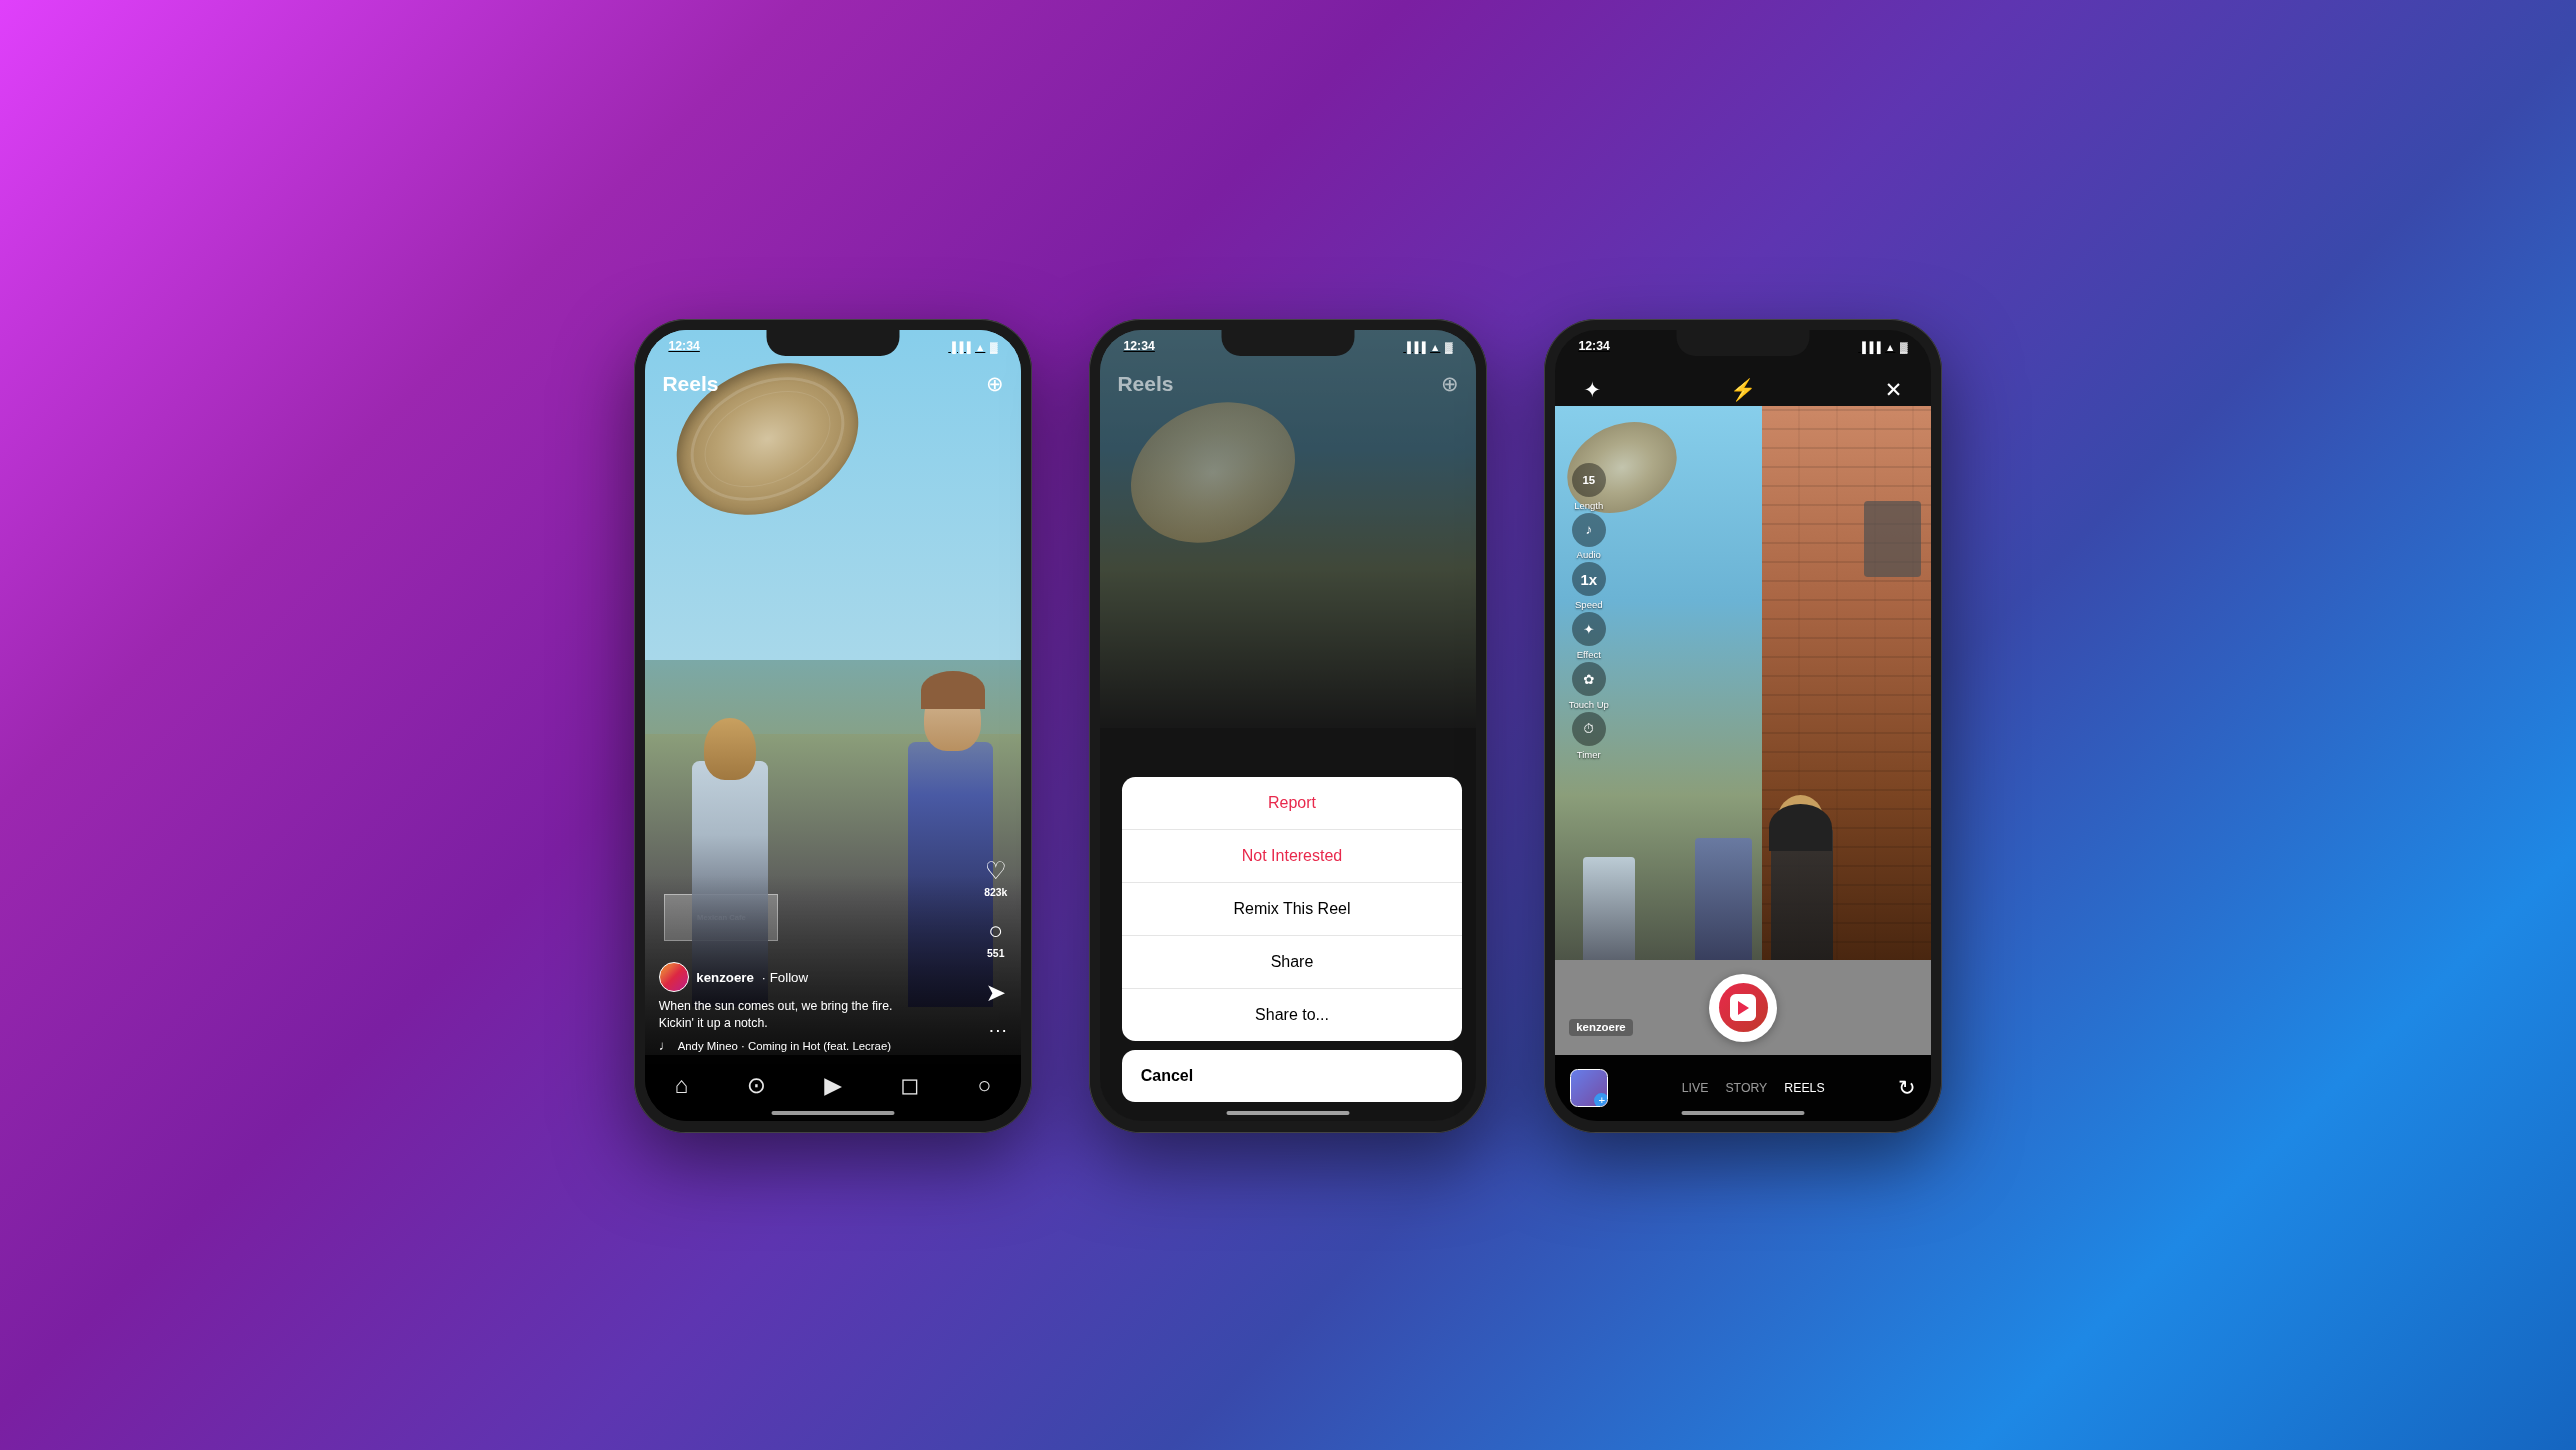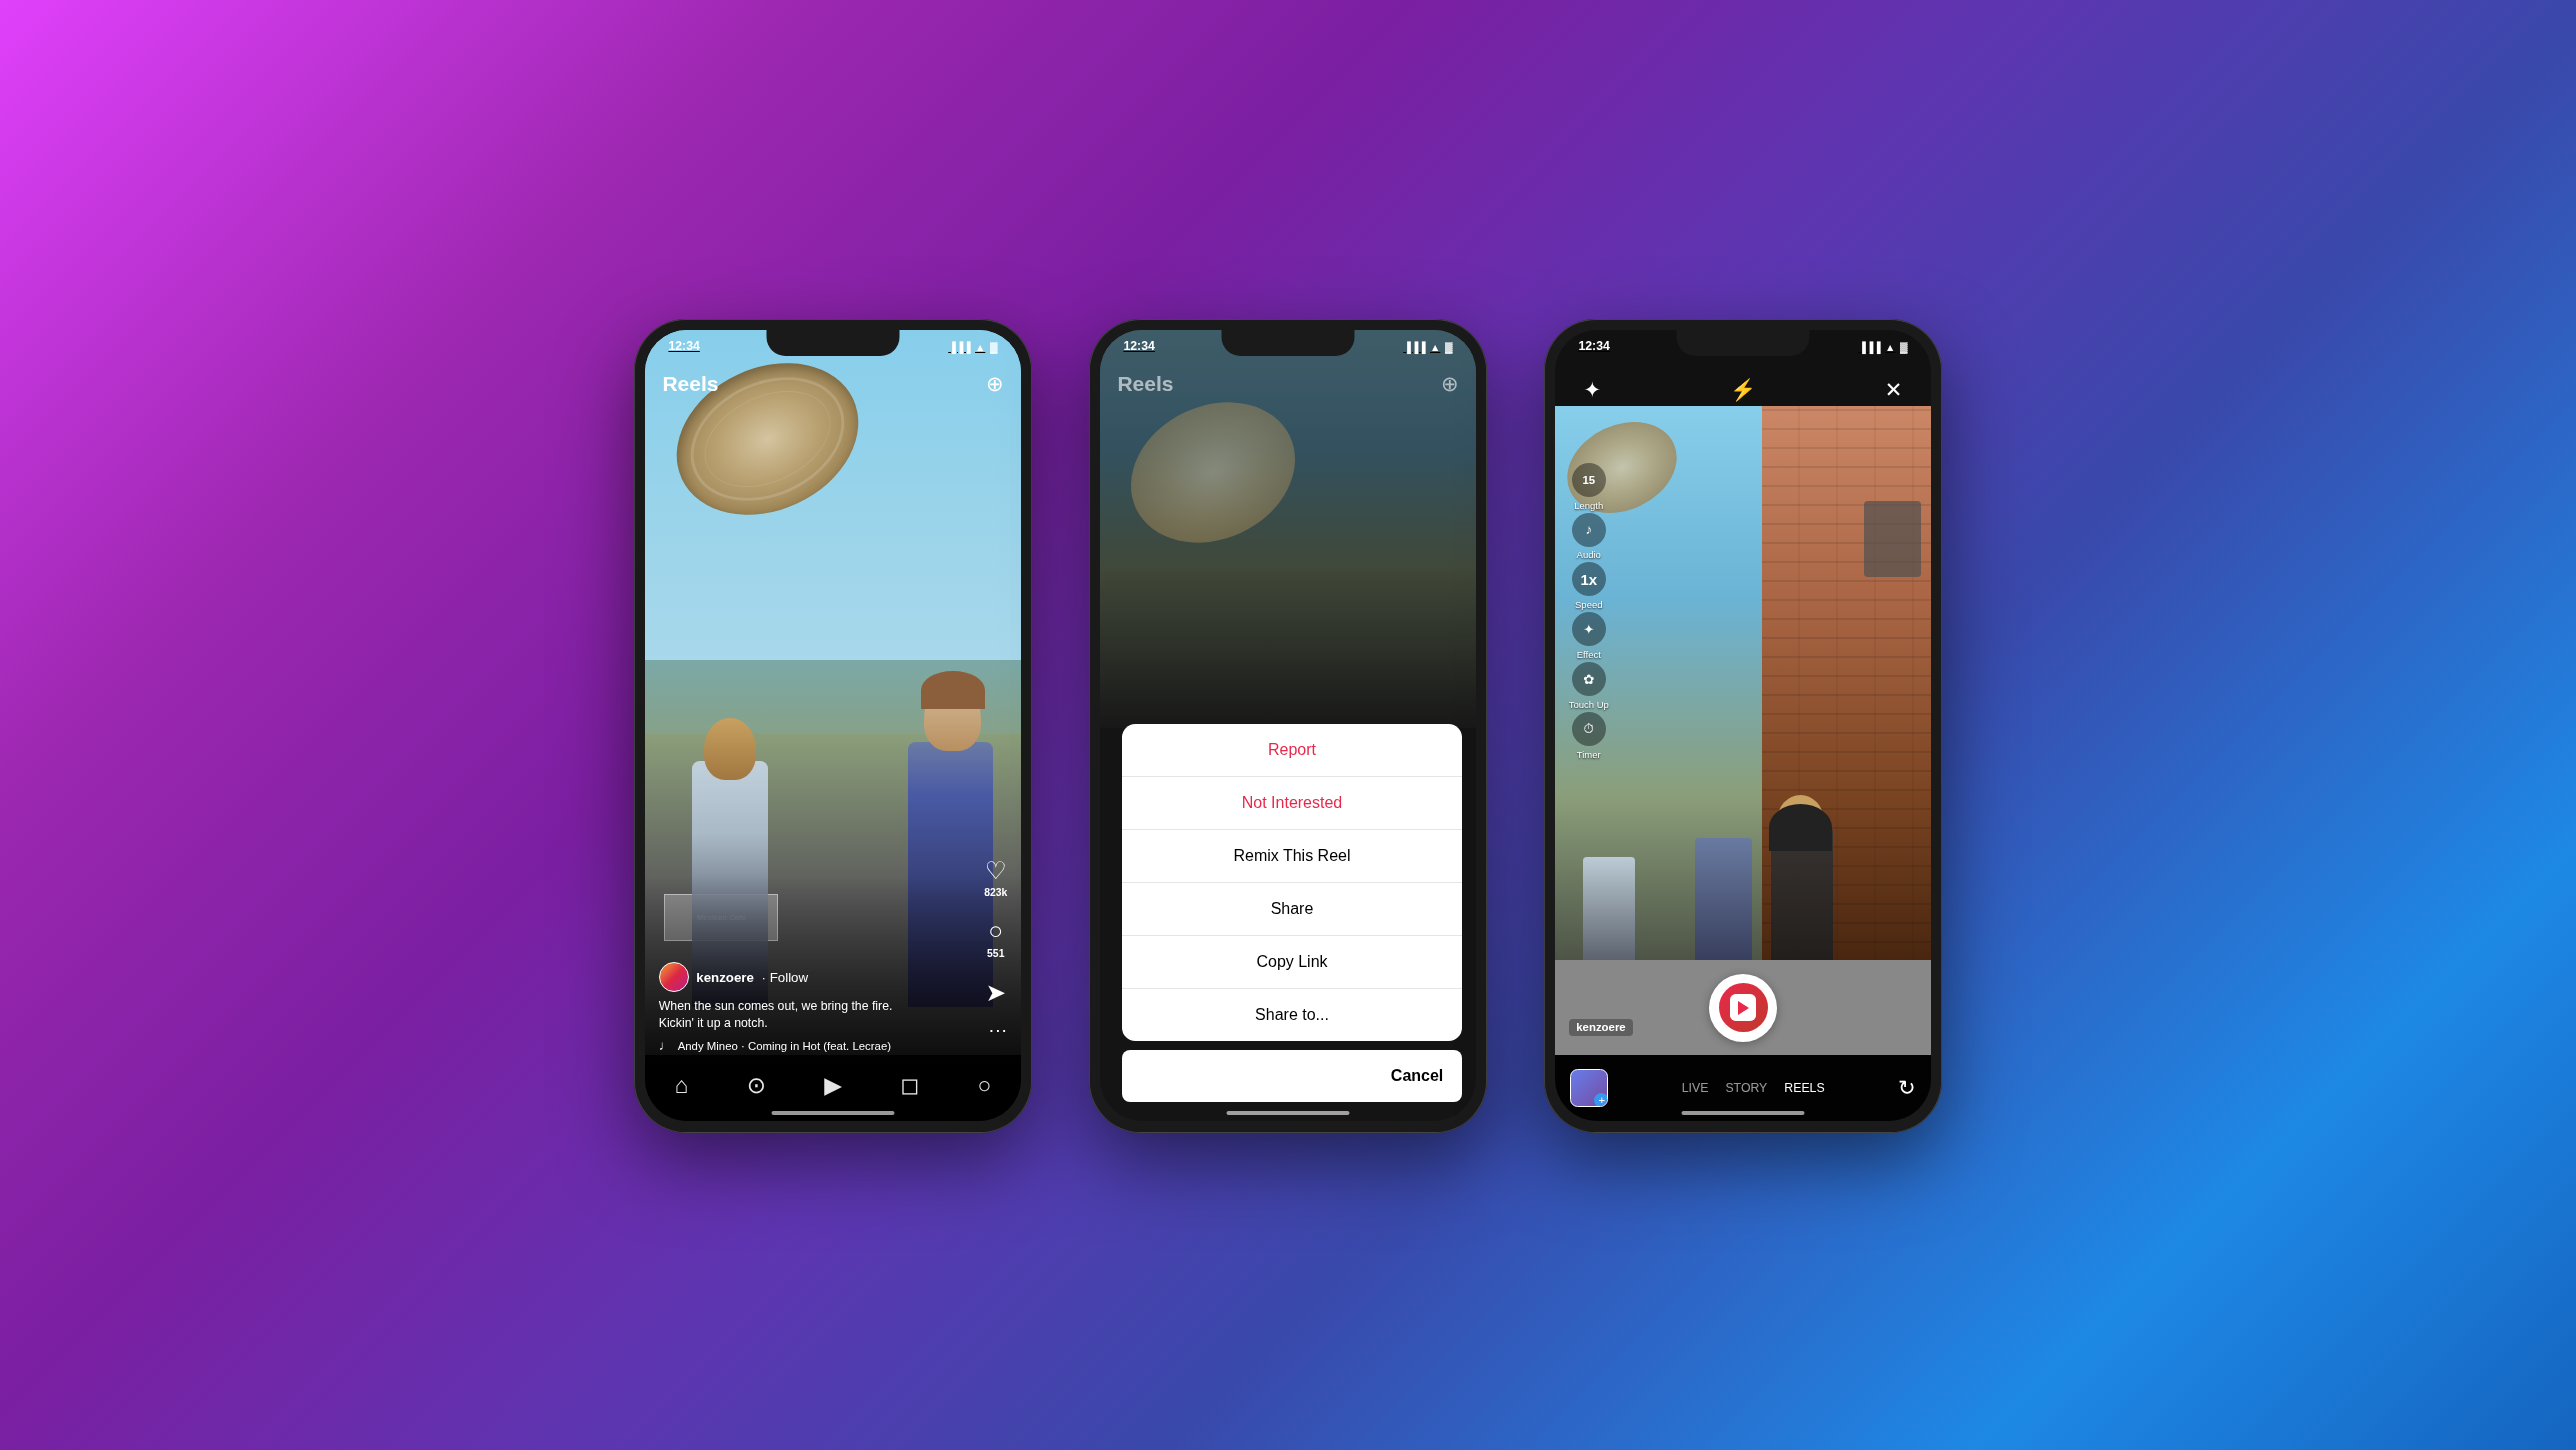--- a/index.html
+++ b/index.html
@@ -288,23 +288,23 @@
       color: #e8294c;
       font-weight: 500;
     }
 
     .menu-item.normal {
       color: #000;
     }
 
     .menu-cancel {
       background: white;
-      border-radius: 8px;
+      border-radius: 13px;
       padding: 17px 19px;
-      text-align: right;
+      text-align: left;
       font-size: 16px;
       font-weight: 600;
       color: #000;
       cursor: pointer;
     }
 
     
     .camera-top-bar {
       position: absolute;
       top: 42px;
@@ -592,23 +592,20 @@
         <div class="menu-item red">
           <span>Not Interested</span>
         </div>
         <div class="menu-item normal">
           <span>Remix This Reel</span>
         </div>
         <div class="menu-item normal">
           <span>Share</span>
         </div>
         <div class="menu-item normal">
-          <span>Copy Link</span>
-        </div>
-        <div class="menu-item normal">
           <span>Share to...</span>
         </div>
       </div>
       <div class="menu-cancel">
         <span>Cancel</span>
       </div>
     </div>
 
     <div class="home-indicator"></div>
   </div>

